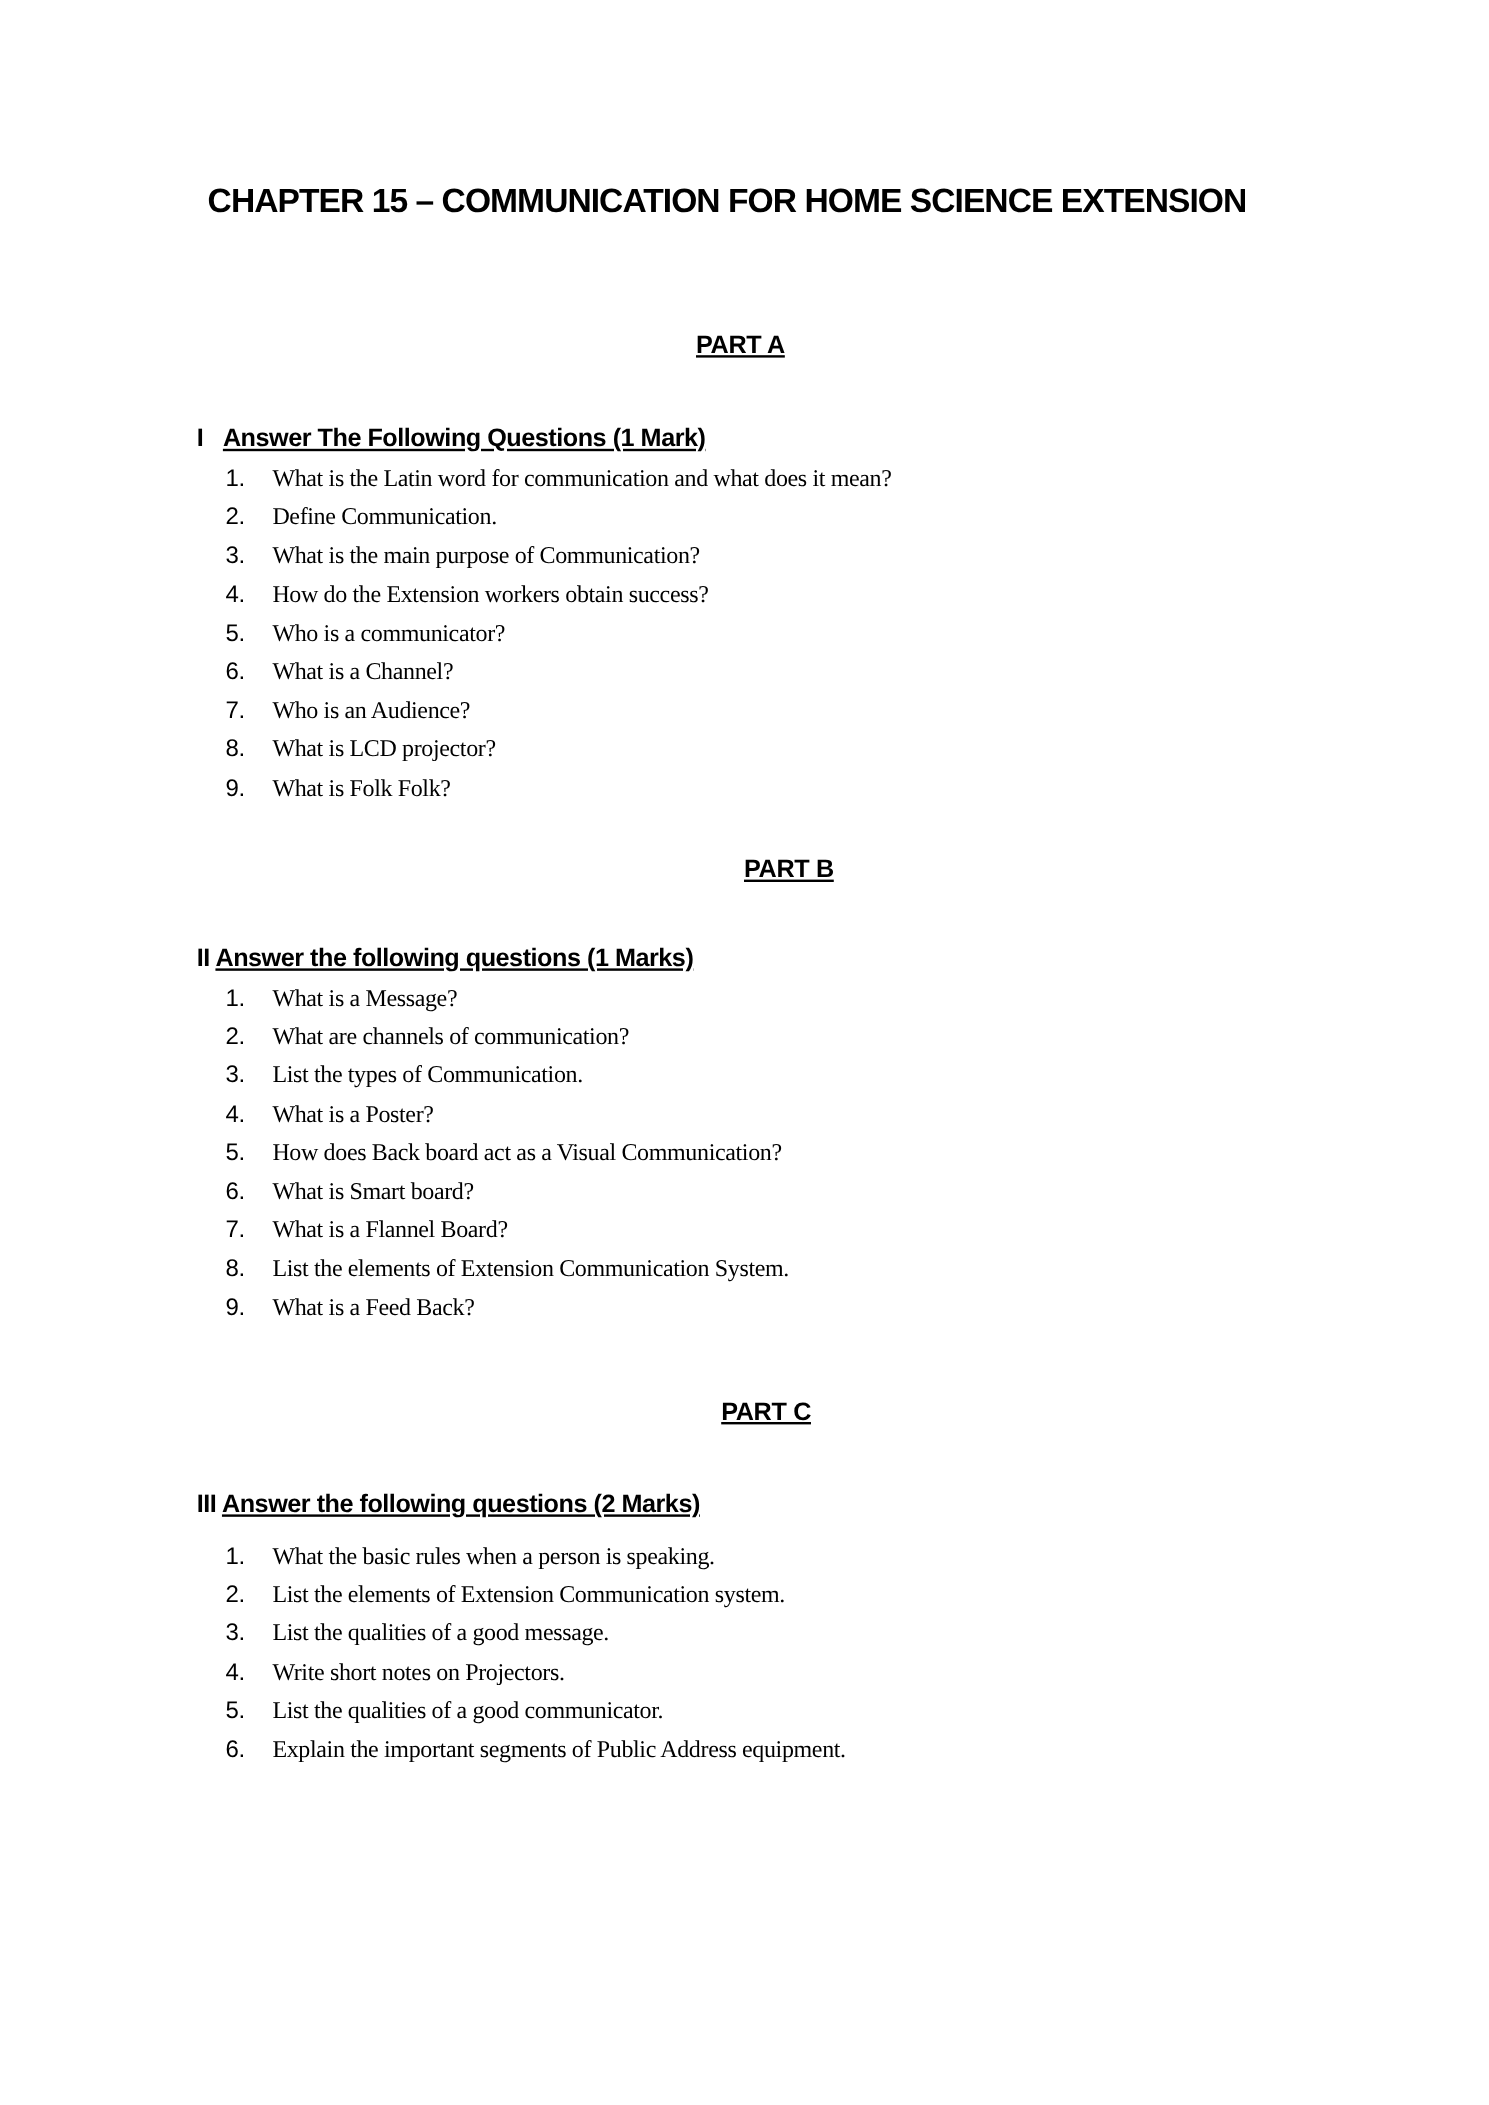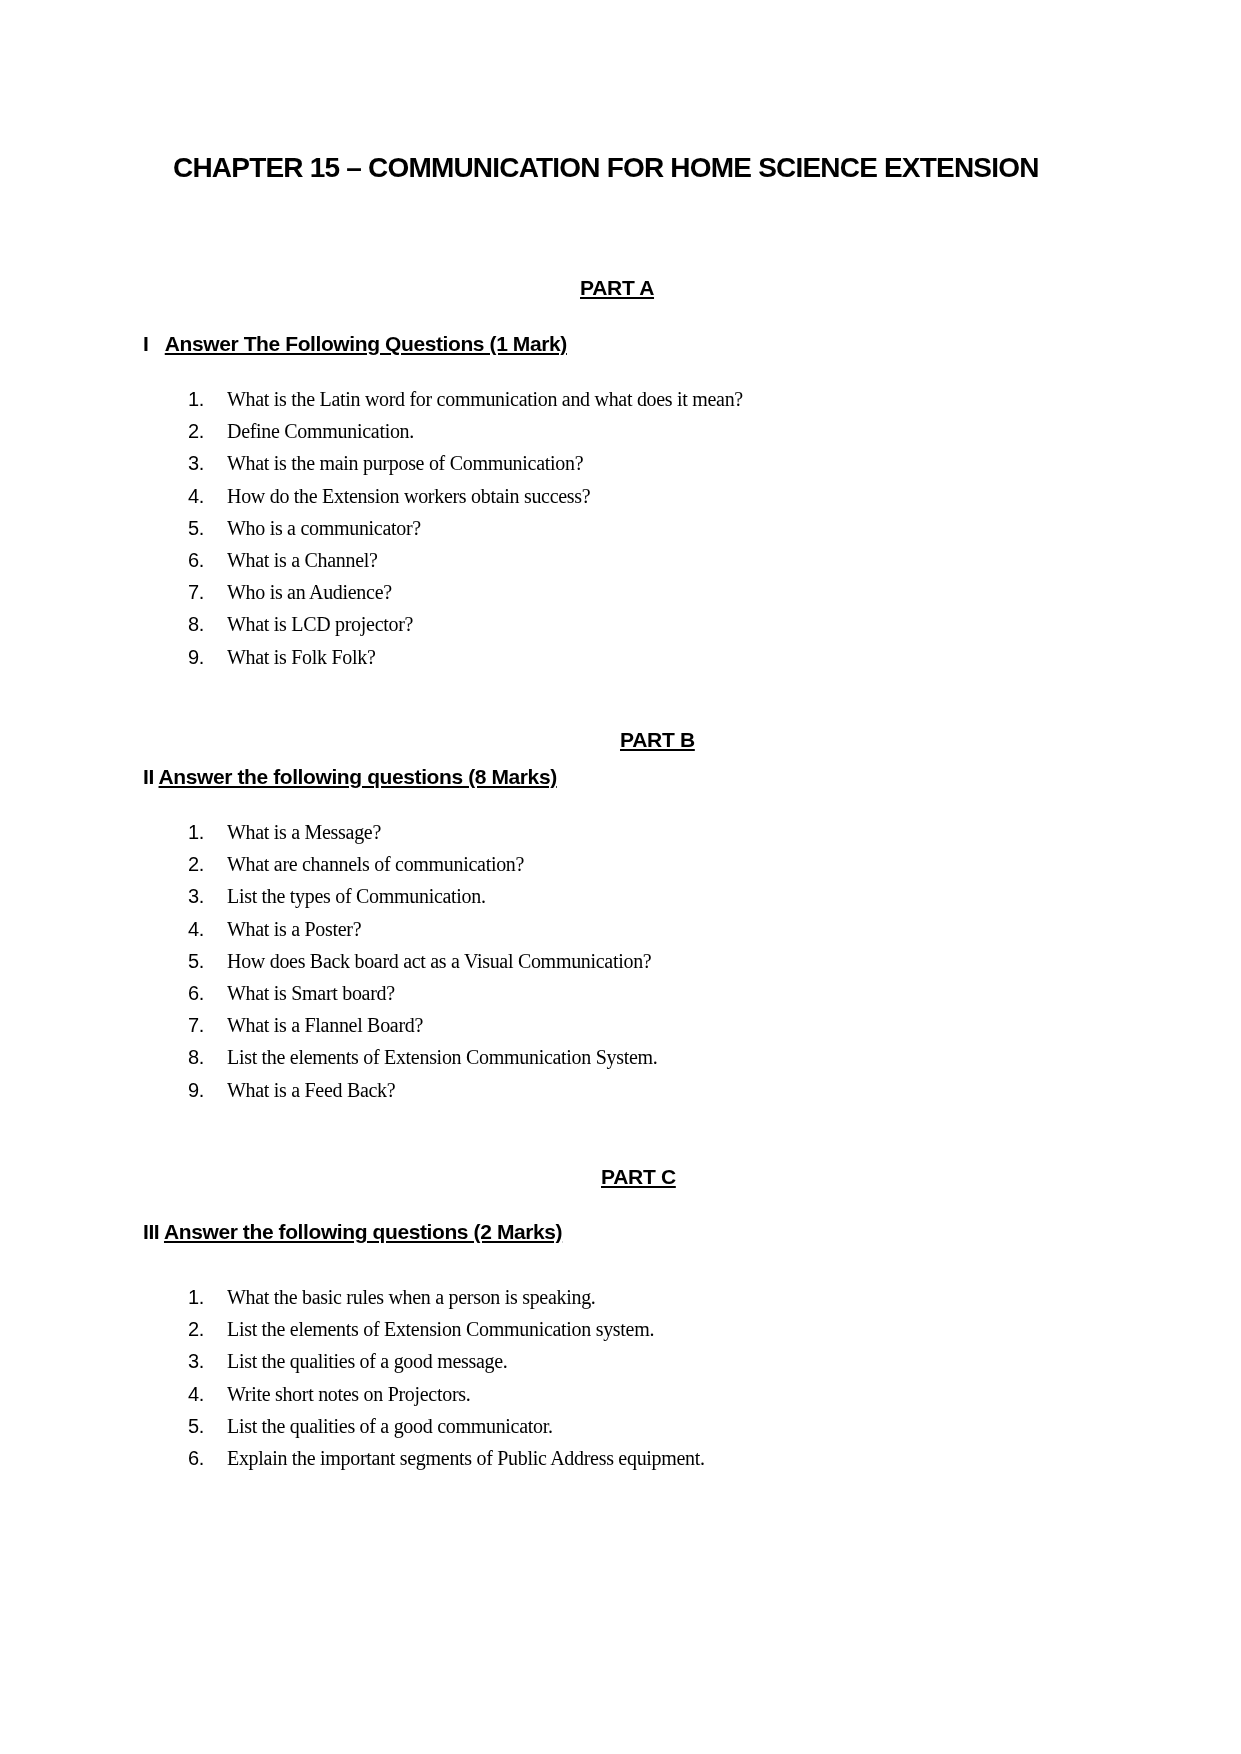--- a/index.html
+++ b/index.html
@@ -1,21 +1,21 @@
 <!DOCTYPE html>
 <html><head>
 <meta charset="utf-8">
 <style>
   html, body { margin: 0; padding: 0; background: #ffffff; }
   body { width: 1241px; height: 1754px; position: relative; overflow: hidden;
          font-family: "Liberation Sans", "DejaVu Sans", sans-serif; color: #000; }
   .abs { position: absolute; white-space: nowrap; }
   .title { left: 150px; top: 152px; font-size: 28px; font-weight: bold; letter-spacing: -0.8px; margin-left: 23px; }
   .part { font-size: 21px; font-weight: bold; text-decoration: underline; letter-spacing: -0.3px; text-align: right; }
-  .sec { left: 143px; font-size: 21px; font-weight: bold; letter-spacing: -0.4px; }
+  .sec { left: 164px; font-size: 21px; font-weight: bold; letter-spacing: -0.4px; margin-top: 22px; }
   .sec .u { text-decoration: underline; }
   .item { font-size: 20px; letter-spacing: -0.3px; }
   .num { position: absolute; left: 188px; }
   .txt { position: absolute; left: 227px; font-family: Liberation Serif, serif; }
 </style>
 </head>
 <body>
 
 <div>
   <div class="abs title">CHAPTER 15 – COMMUNICATION FOR HOME SCIENCE EXTENSION</div>
@@ -56,23 +56,23 @@
       <div class="abs item" style="top: 613.4px; left: 0px;">
         <span class="num">8.</span>
         <span class="txt">What is LCD projector?</span>
       </div>
       <div class="abs item" style="top: 645.6px; left: 0px;">
         <span class="num">9.</span>
         <span class="txt">What is Folk Folk?</span>
       </div>
     </div>
 
-  <div class="abs part" style="left:620px; top:728px;">PART B</div>
+  <div class="abs part" style="left:620px; top:713px;">PART B</div>
   <div class="abs sec" style="top:765px;">
-    <span>II</span> <span class="u">Answer the following questions (8 Marks)</span>
+    <span>II</span> <span class="u">Answer the following questions (1 Marks)</span>
   </div>
   <div id="list-b">
       <div class="abs item" style="top: 821px; left: 0px;">
         <span class="num">1.</span>
         <span class="txt">What is a Message?</span>
       </div>
       <div class="abs item" style="top: 853.2px; left: 0px;">
         <span class="num">2.</span>
         <span class="txt">What are channels of communication?</span>
       </div>

